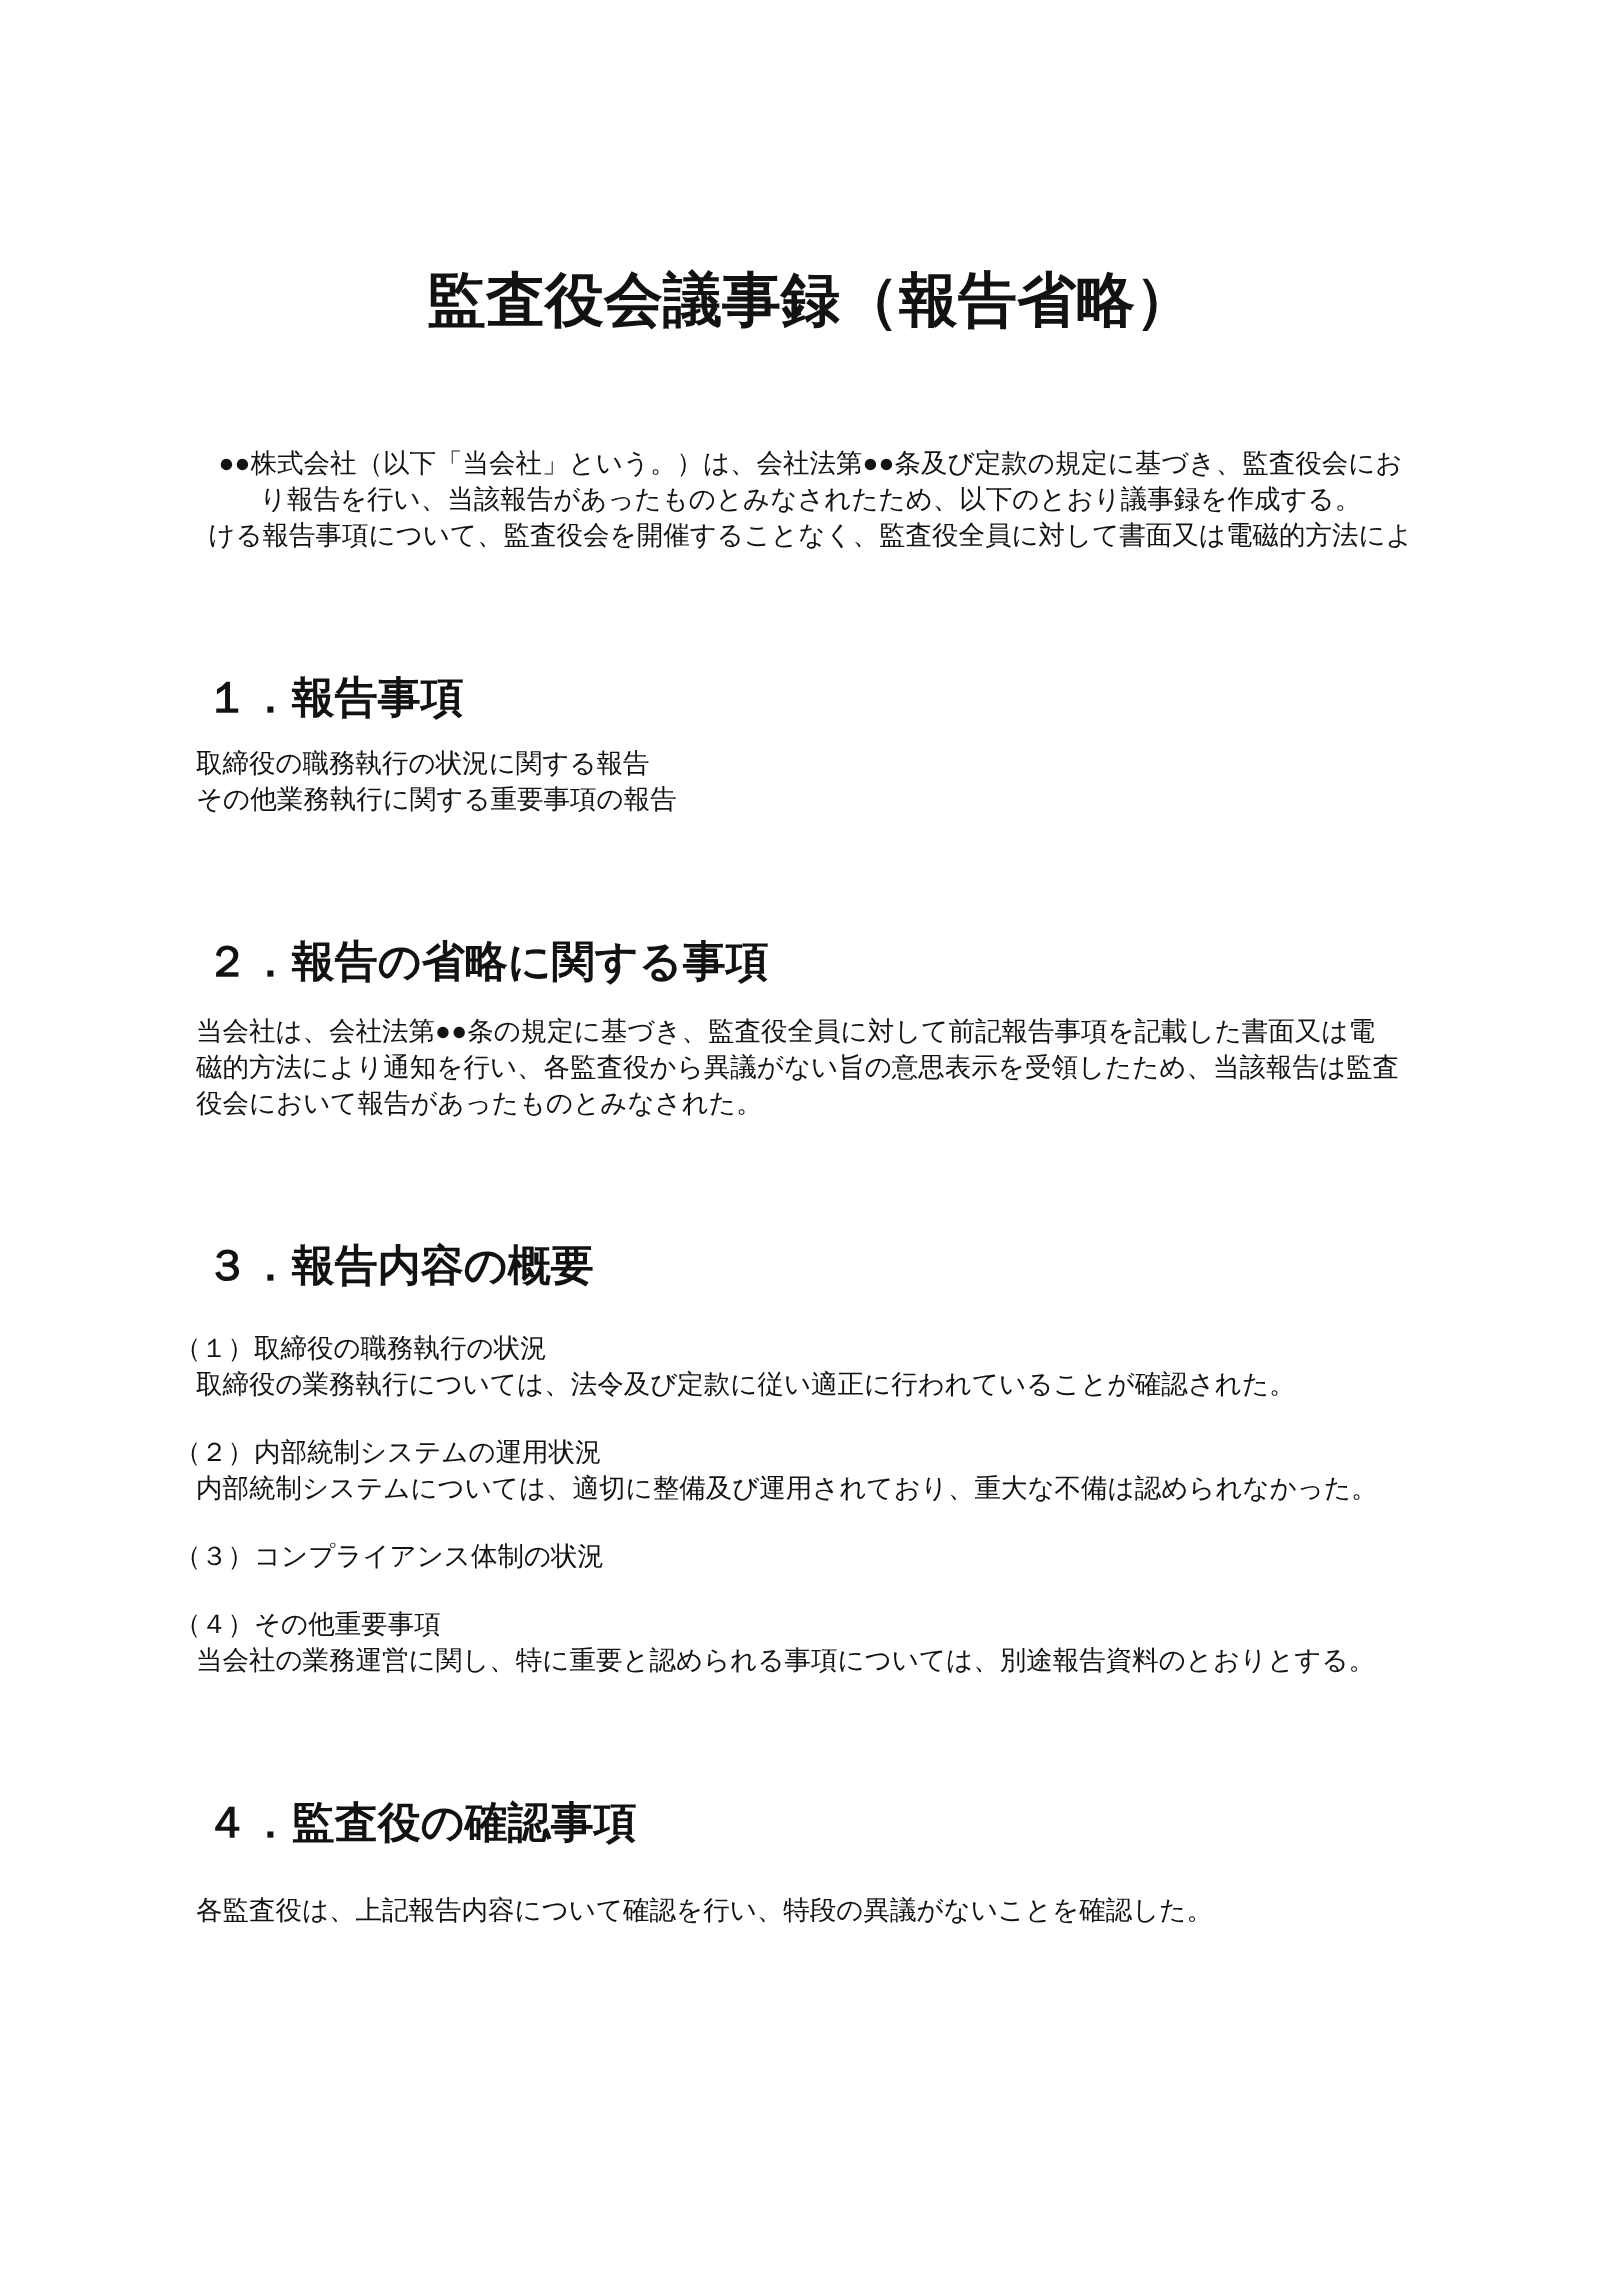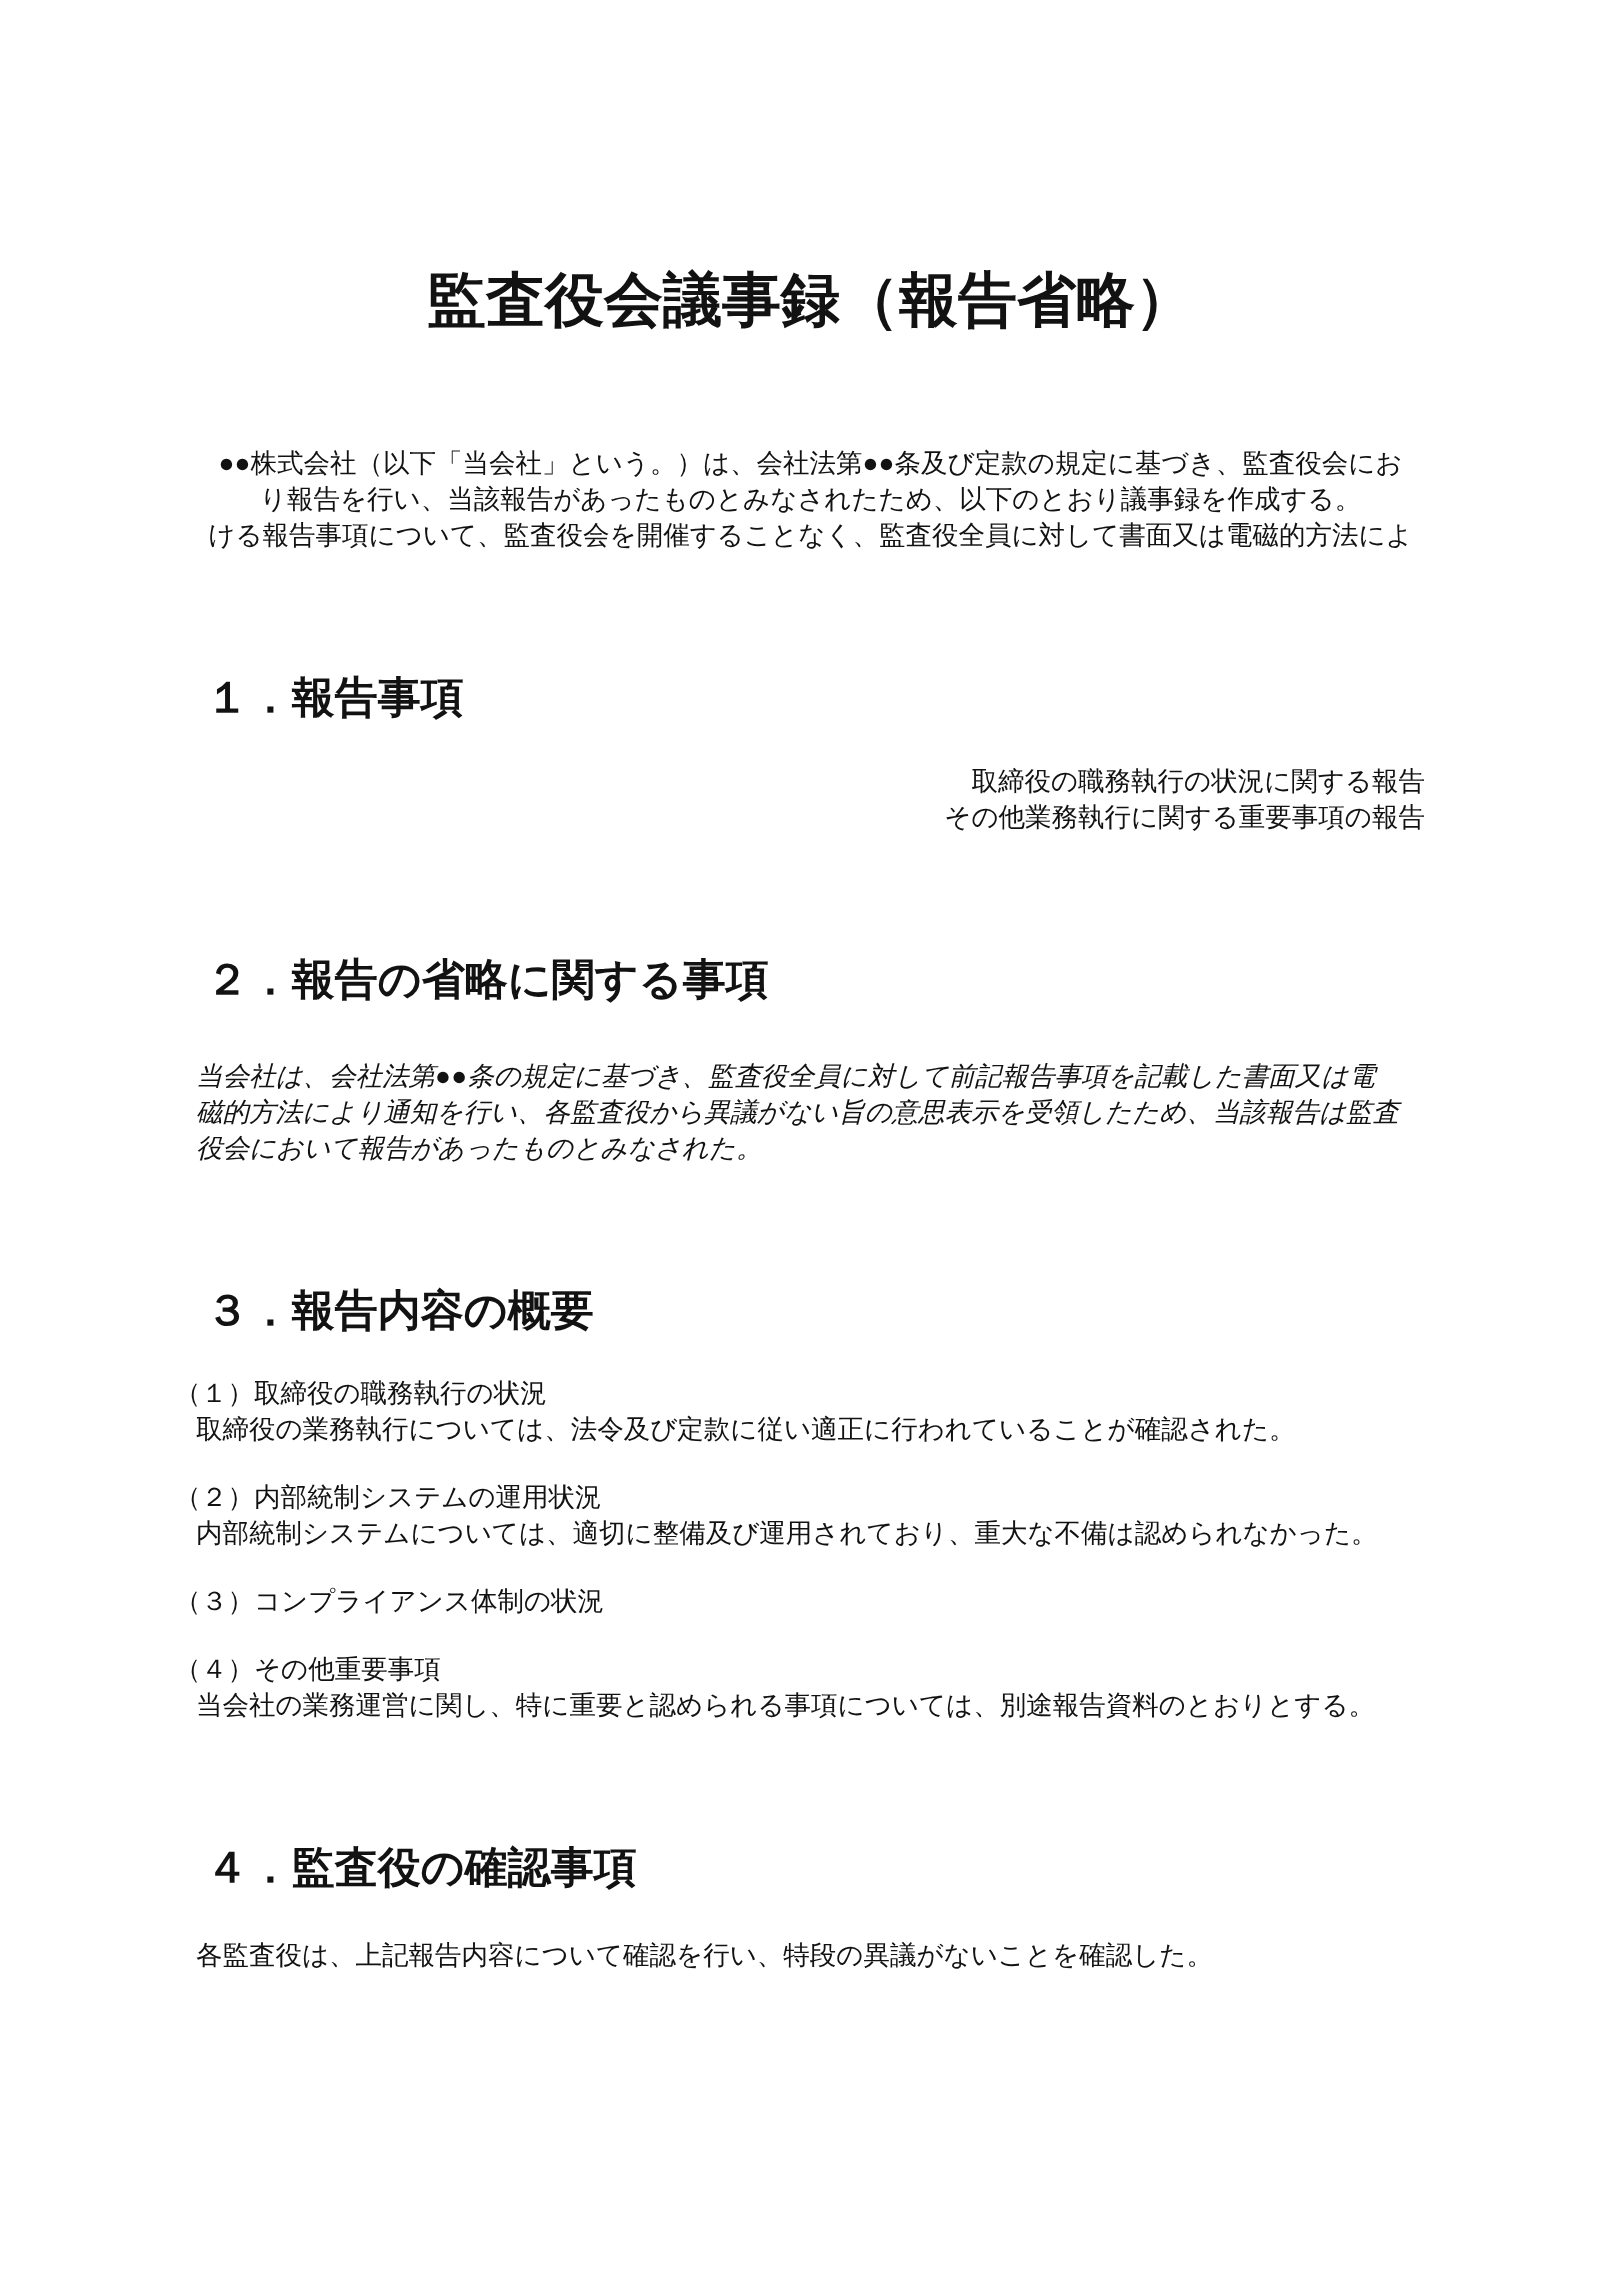--- a/index.html
+++ b/index.html
@@ -28,22 +28,22 @@
     font-size: 26.5px;
     line-height: 36px;
   }
   .intro { margin-top: 112px; text-align: center; }
   .section-heading {
     font-size: 43px;
     line-height: 51px;
     font-weight: 700;
     margin: 119px 0 0 9.8px;
   }
-  .para-1 { margin-top: 40px; text-align: right; }
-  .para-2 { margin-top: 53px; font-style: italic; }
+  .para-1 { margin-top: 22px; }
+  .para-2 { margin-top: 26px; }
   .para-4 { margin-top: 44px; }
   .item { margin-top: 32px; }
   .item-first { margin-top: 39px; }
   .item-label { margin-left: -21.6px; }
 </style>
 </head>
 <body>
 
 <div class="page">
 

